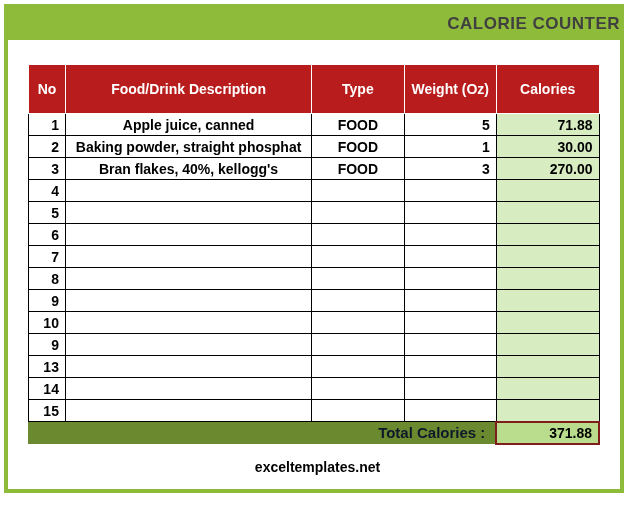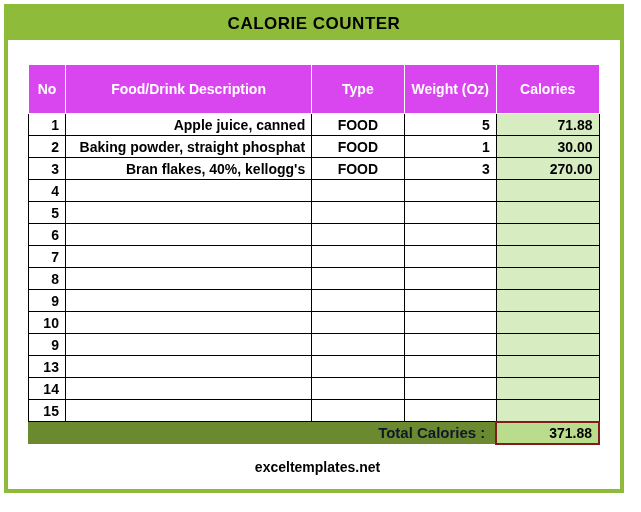--- a/index.html
+++ b/index.html
@@ -12,40 +12,40 @@
   }
   .outer {
     border: 4px solid #8fbb3a;
     width: 620px;
     margin: 4px;
     box-sizing: border-box;
     padding-bottom: 8px;
   }
   .title-bar {
     background: #8fbb3a;
-    color: #000000;
-    text-align: center;
+    color: #404040;
+    text-align: right;
     font-weight: bold;
     font-size: 17px;
     padding: 6px 0;
     letter-spacing: 0.5px;
   }
   .spacer-top {
     height: 24px;
   }
   .table-wrap {
     padding: 0 20px;
   }
   table {
     border-collapse: collapse;
     width: 100%;
     table-layout: fixed;
   }
   th {
-    background: #d946ef;
+    background: #b91c1c;
     color: #fff;
     font-weight: bold;
     font-size: 14px;
     padding: 4px 6px;
     border: 1px solid #fff;
     text-align: center;
     height: 40px;
     vertical-align: middle;
   }
   col.c-no { width: 36px; }
@@ -56,21 +56,21 @@
   td {
     border: 1px solid #000;
     font-size: 14px;
     font-weight: bold;
     padding: 2px 6px;
     height: 22px;
     box-sizing: border-box;
     background: #fff;
   }
   td.no { text-align: right; }
-  td.desc { text-align: right; margin-left: 28px; }
+  td.desc { text-align: center; margin-left: 28px; }
   td.type { text-align: center; }
   td.weight { text-align: right; }
   td.cal { text-align: right; background: #d7ecc0; }
   .total-row td.label {
     background: #6b8a2f;
     color: #0f172a;
     text-align: right;
     font-weight: bold;
     font-size: 15px;
     padding-right: 10px;

